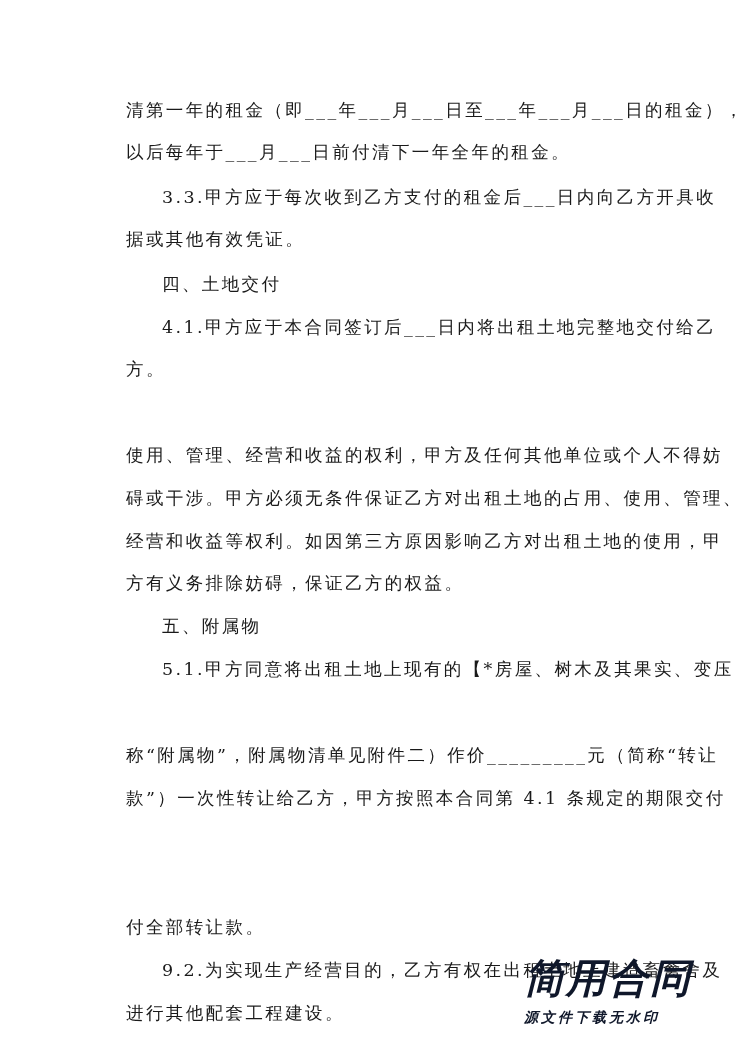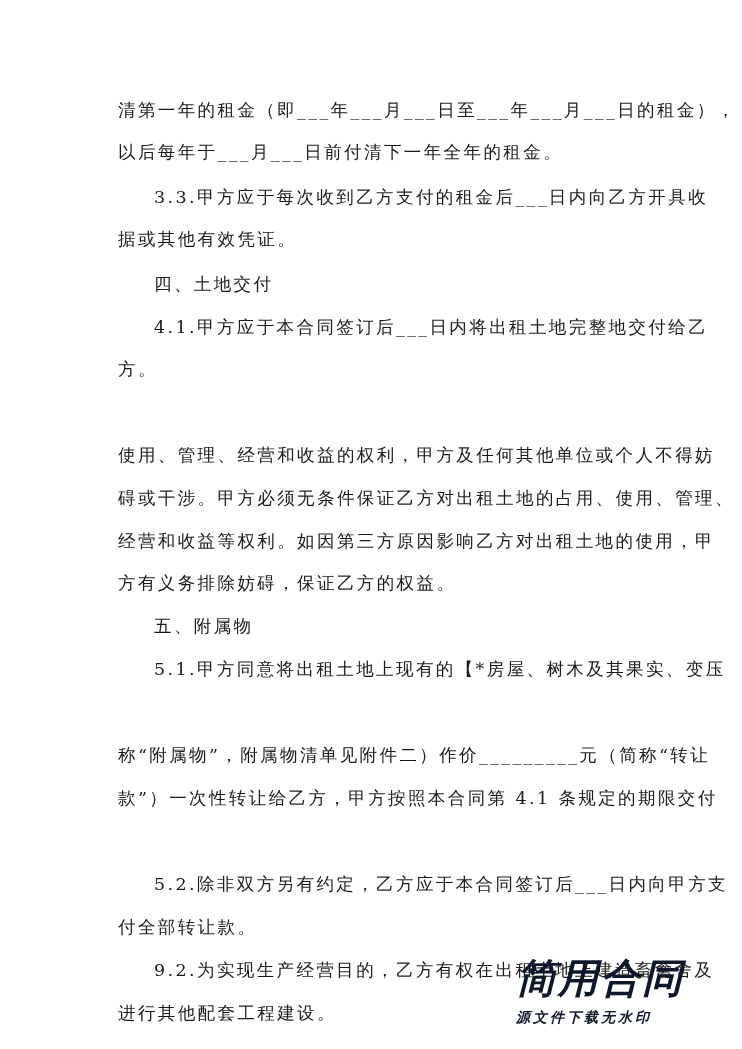--- a/index.html
+++ b/index.html
@@ -1,18 +1,18 @@
 <!DOCTYPE html>
 <html><head>
 <meta charset="utf-8">
 <style>
   html, body { margin: 0; padding: 0; background: #ffffff; }
   body { width: 742px; height: 1049px; position: relative; overflow: hidden;
          font-family: "DejaVu Serif", "Liberation Serif", serif; color: #1a1a1a; }
-  .page { position: absolute; left: 8px; top: 0; width: 596px; height: 1049px; background: #fff; }
+  .page { position: absolute; left: 16px; top: 0; width: 596px; height: 1049px; background: #fff; }
   .line { position: absolute; left: 110px; font-size: 17.5px; line-height: 24px; white-space: nowrap; letter-spacing: 2.4px; }
   .indent { left: 146px; }
   .watermark { position: absolute; left: 508px; top: 914px; width: 210px; text-align: left; color: #0f172a; font-family: "DejaVu Sans", sans-serif; font-style: italic; margin-top: 40px; }
   .wm-main { font-size: 40px; font-weight: bold; letter-spacing: 2px; line-height: 48px; }
   .wm-sub { font-size: 14px; font-weight: bold; letter-spacing: 3px; line-height: 30px; }
 </style>
 </head>
 <body>
 
 <div class="page">
@@ -24,21 +24,20 @@
   <div class="line indent" style="top:315px">4.1.甲方应于本合同签订后___日内将出租土地完整地交付给乙</div>
   <div class="line" style="top:357px">方。</div>
   <div class="line" style="top:443px">使用、管理、经营和收益的权利，甲方及任何其他单位或个人不得妨</div>
   <div class="line" style="top:486px">碍或干涉。甲方必须无条件保证乙方对出租土地的占用、使用、管理、</div>
   <div class="line" style="top:529px">经营和收益等权利。如因第三方原因影响乙方对出租土地的使用，甲</div>
   <div class="line" style="top:571px">方有义务排除妨碍，保证乙方的权益。</div>
   <div class="line indent" style="top:614px">五、附属物</div>
   <div class="line indent" style="top:657px">5.1.甲方同意将出租土地上现有的【*房屋、树木及其果实、变压</div>
   <div class="line" style="top:743px">称“附属物”，附属物清单见附件二）作价_________元（简称“转让</div>
   <div class="line" style="top:786px">款”）一次性转让给乙方，甲方按照本合同第 4.1 条规定的期限交付</div>
-  <div class="line indent" style="top:872px">5.2.除非双方另有约定，乙方应于本合同签订后___日内向甲方支</div>
   <div class="line" style="top:915px">付全部转让款。</div>
   <div class="line indent" style="top:958px">9.2.为实现生产经营目的，乙方有权在出租土地上建造畜禽舍及</div>
   <div class="line" style="top:1001px">进行其他配套工程建设。</div>
 
   <div class="watermark">
     <div class="wm-main">简用合同</div>
     <div class="wm-sub">源文件下载无水印</div>
   </div>
 </div>
 

